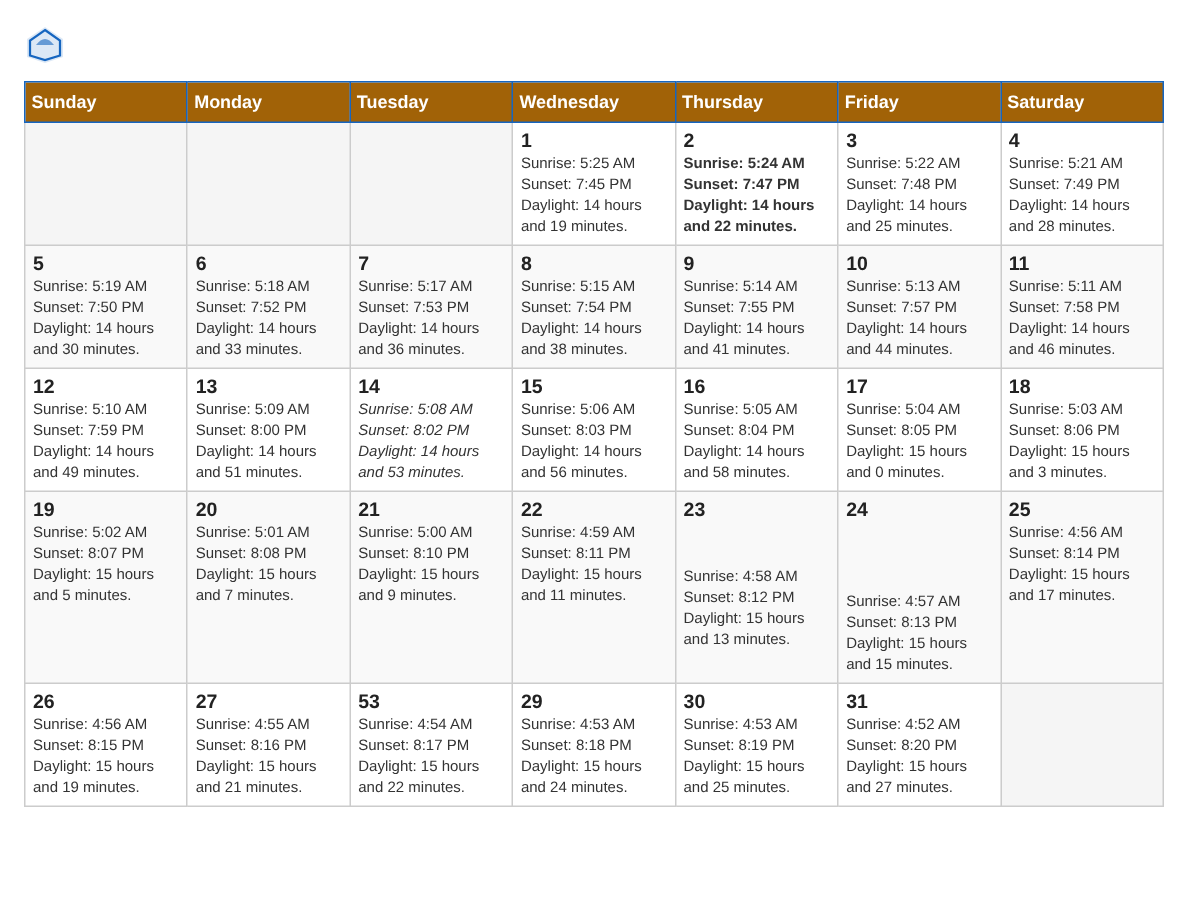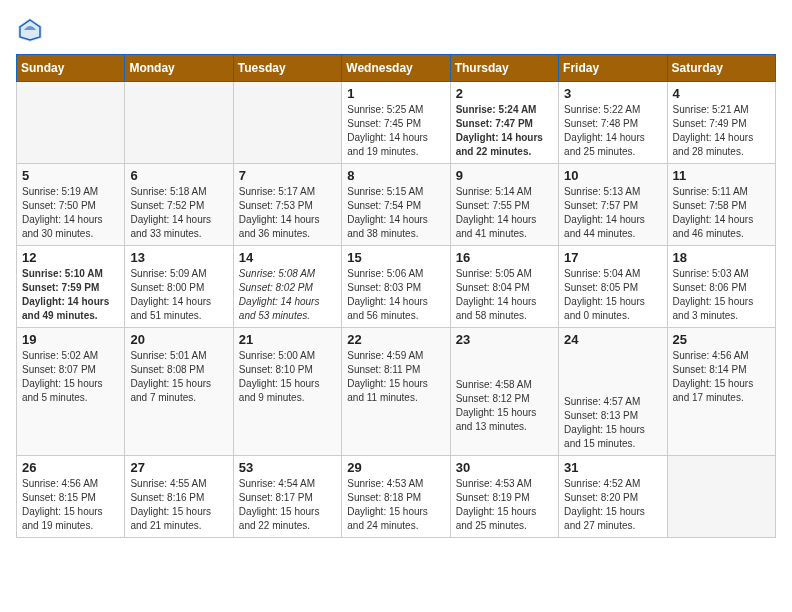--- a/index.html
+++ b/index.html
@@ -203,21 +203,21 @@
           <div class="day-number">11</div>
           <div class="day-info" style="white-space: pre-line;">Sunrise: 5:11 AM
 Sunset: 7:58 PM
 Daylight: 14 hours
 and 46 minutes.</div>
         </td>
       </tr>
       <tr>
         <td>
           <div class="day-number">12</div>
-          <div class="day-info" style="white-space: pre-line; font-weight: bold;">Sunrise: 5:10 AM
+          <div class="day-info" style="white-space: pre-line;">Sunrise: 5:10 AM
 Sunset: 7:59 PM
 Daylight: 14 hours
 and 49 minutes.</div>
         </td>
         <td>
           <div class="day-number">13</div>
           <div class="day-info" style="white-space: pre-line;">Sunrise: 5:09 AM
 Sunset: 8:00 PM
 Daylight: 14 hours
 and 51 minutes.</div>

